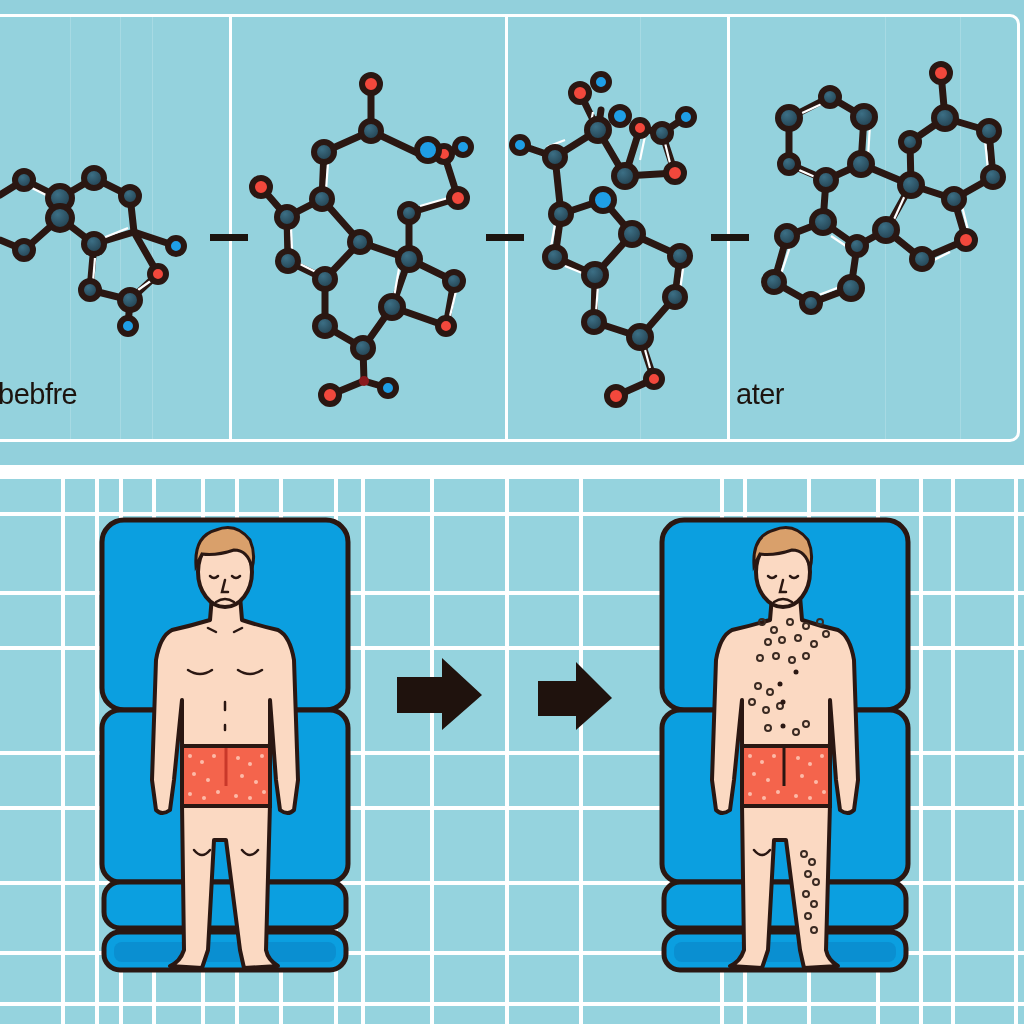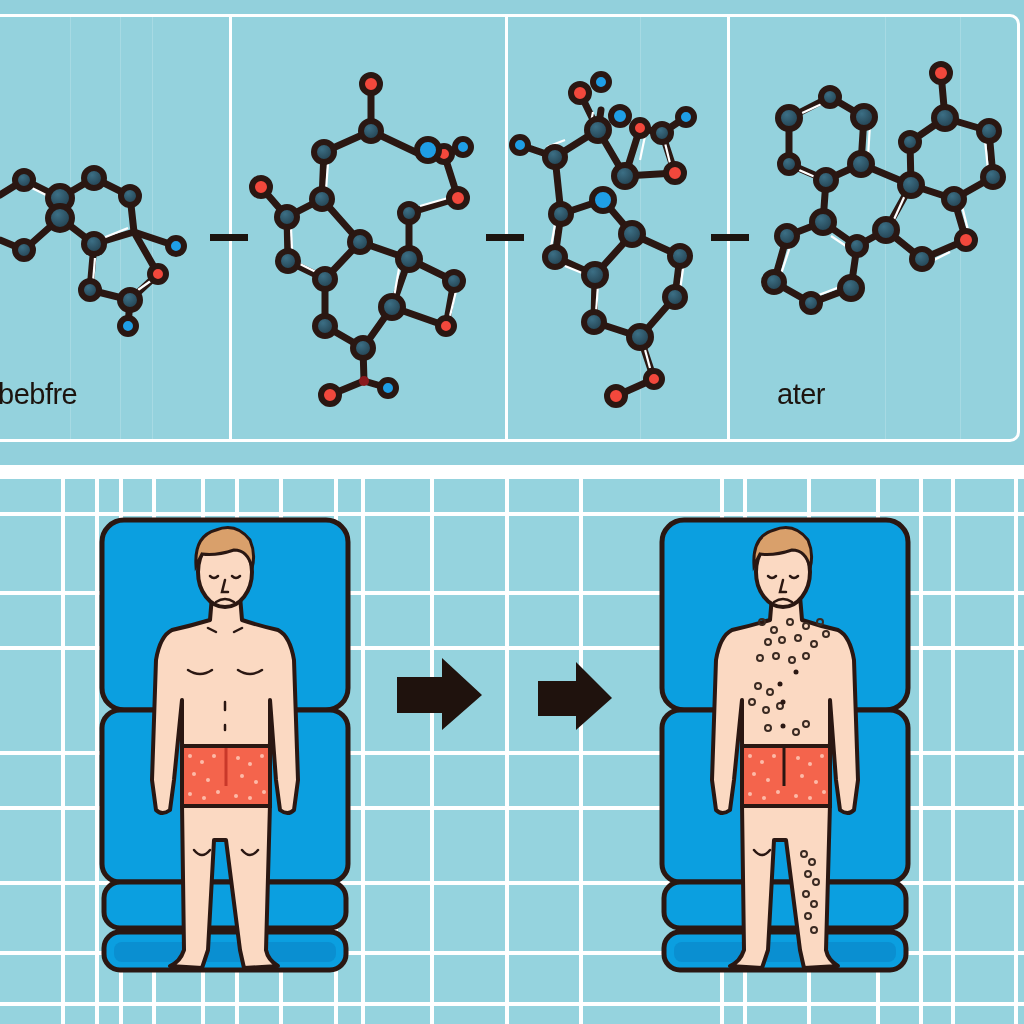--- a/index.html
+++ b/index.html
@@ -251,21 +251,21 @@
       <circle cx="603" cy="200" r="11"></circle>
   </g>
   <circle cx="364" cy="381" r="5" fill="#8a1a1e"></circle>
 
   <rect x="210" y="234" width="38" height="7" fill="#1c140f"></rect>
   <rect x="486" y="234" width="38" height="7" fill="#1c140f"></rect>
   <rect x="711" y="234" width="38" height="7" fill="#1c140f"></rect>
 </svg>
 
 <div class="label" style="left:-2px;top:378px;">bebfre</div>
-<div class="label" style="left:777px;top:378px;">ater</div>
+<div class="label" style="left:736px;top:378px;">ater</div>
 
 <div class="bottom-top-line"></div>
 <div class="bottom-area"></div>
 <div class="grid-h" style="top:512px;"></div>
 <div class="grid-h" style="top:591px;"></div>
 <div class="grid-h" style="top:646px;"></div>
 <div class="grid-h" style="top:751px;"></div>
 <div class="grid-h" style="top:806px;"></div>
 <div class="grid-h" style="top:881px;"></div>
 <div class="grid-h" style="top:951px;"></div>

